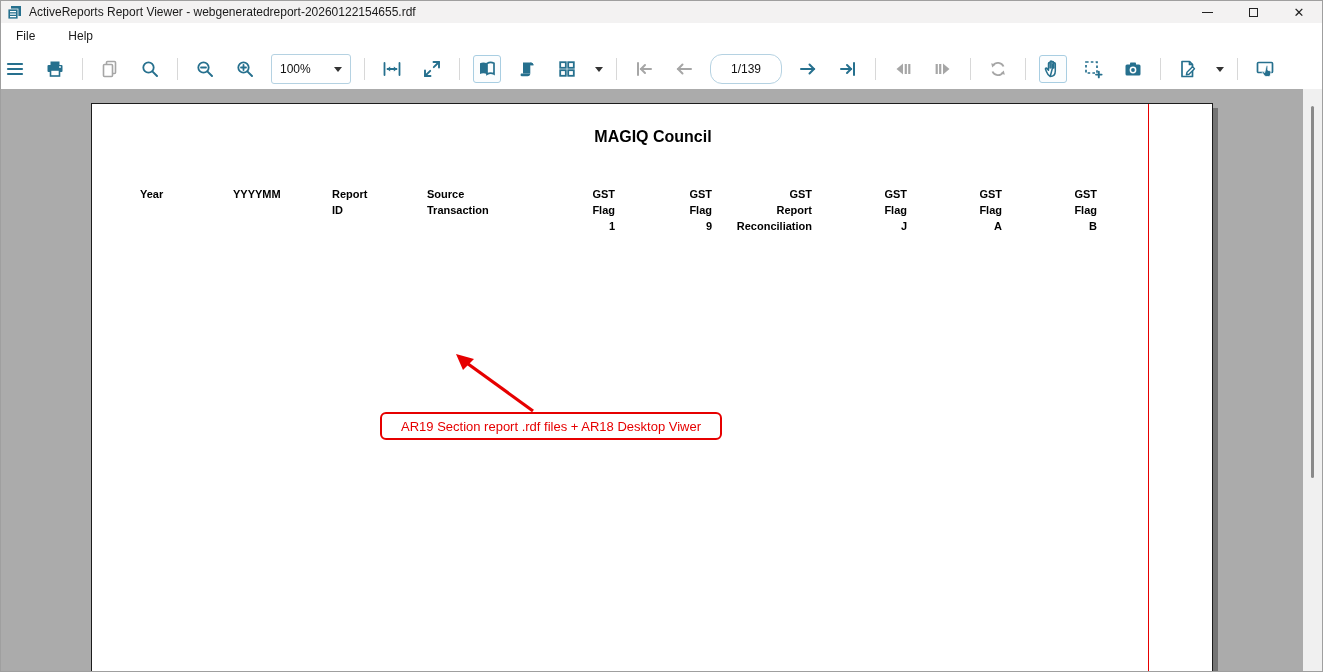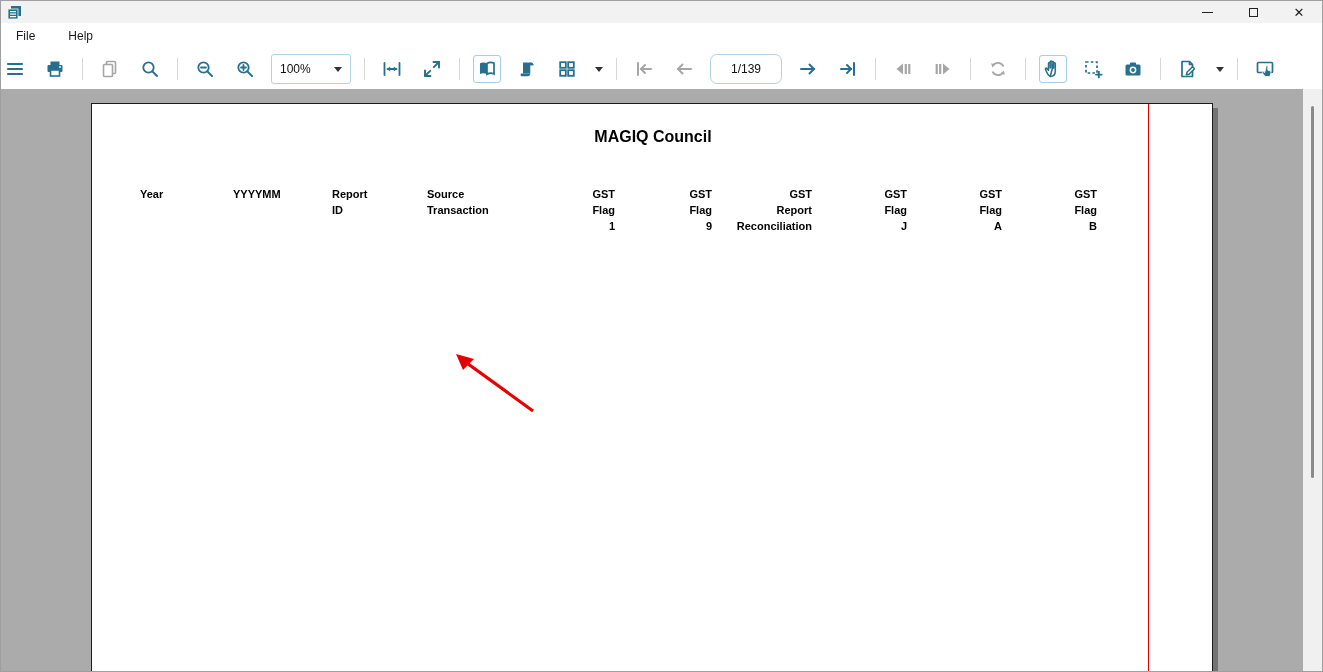--- a/index.html
+++ b/index.html
@@ -21,21 +21,21 @@
   .menu-item { font-size:12px; color:#1b1b1b; }
 
   
   .toolbar { height:40px; background:#fff; display:flex; align-items:center; padding-left:0; }
   .tbtn { width:28px; height:28px; display:flex; align-items:center; justify-content:center; margin-right:12px; border:1px solid transparent; border-radius:3px; flex:0 0 auto; }
   .tbtn.selected { border-color:#a9cee2; background:#fbfdfe; }
   .tsep { width:1px; height:22px; background:#d8d8d8; margin:0 13px 0 1px; flex:0 0 auto; }
   .combo { width:80px; height:30px; border:1px solid #b5d2e2; border-radius:3px; display:flex; align-items:center; padding:0 8px; margin-right:12px; flex:0 0 auto; }
   .combo .val { font-size:12px; color:#111; }
   .caret { width:0; height:0; border-left:4px solid transparent; border-right:4px solid transparent; border-top:5px solid #333; margin-left:auto; }
-  .pagebox { width:72px; height:30px; border:1px solid #b5d2e2; border-radius:7px; display:flex; align-items:center; justify-content:center; margin-right:12px; flex:0 0 auto; }
+  .pagebox { width:72px; height:30px; border:1px solid #b5d2e2; border-radius:12px; display:flex; align-items:center; justify-content:center; margin-right:12px; flex:0 0 auto; }
   .pagebox .val { font-size:12px; color:#111; }
   .dd-caret { width:0; height:0; border-left:4px solid transparent; border-right:4px solid transparent; border-top:5px solid #333; margin:0 12px 0 2px; flex:0 0 auto; }
   .icon { display:block; }
 
   
   .docarea { position:relative; height:584px; background:#ababab; overflow:hidden; }
   .page { position:absolute; left:90px; top:14px; width:1122px; height:600px; background:#fff; border:1px solid #1c1c1c; box-shadow:5px 5px 0 rgba(0,0,0,0.32); }
   .red-line { position:absolute; left:1056px; top:0; width:1px; height:100%; background:#e60000; }
 
   .rep-title { position:absolute; left:0; top:24px; width:1122px; text-align:center; font-size:16px; font-weight:700; color:#000; }
@@ -59,20 +59,21 @@
 <div class="window">
 
   <div class="titlebar">
     <svg class="app-icon" viewBox="0 0 15 15">
       <rect x="4" y="1" width="10" height="10" fill="#26708e"></rect>
       <rect x="1" y="4" width="10" height="10" fill="#26708e" stroke="#f3f2f2" stroke-width="0.8"></rect>
       <rect x="3" y="6" width="6" height="1.2" fill="#fff"></rect>
       <rect x="3" y="8.5" width="6" height="1.2" fill="#fff"></rect>
       <rect x="3" y="11" width="6" height="1.2" fill="#fff"></rect>
     </svg>
+    <span class="title-text">ActiveReports Report Viewer - webgeneratedreport-20260122154655.rdf</span>
     <div class="win-controls">
       <div class="win-btn">
           <div class="glyph-min"></div>
         </div>
       <div class="win-btn">
           <div class="glyph-max"></div>
         </div>
       <div class="win-btn">
           <span class="glyph-close">✕</span>
         </div>
@@ -377,20 +378,23 @@
         <div>GST</div>
         <div>Flag</div>
         <div>B</div>
       </div>
 
       <svg class="arrow-svg" width="500" height="320" viewBox="0 0 500 320">
         <line x1="441" y1="307" x2="372" y2="257" stroke="#e60000" stroke-width="3.2"></line>
         <polygon points="364,250 382,255 371,266" fill="#e60000"></polygon>
       </svg>
 
+      <div class="annotation-box">
+        <span class="annotation-text">AR19 Section report .rdf files + AR18 Desktop Viwer</span>
+      </div>
     </div>
 
     <div class="vscroll">
       <div class="vthumb"></div>
     </div>
   </div>
 
 </div>
 
 </body></html>

